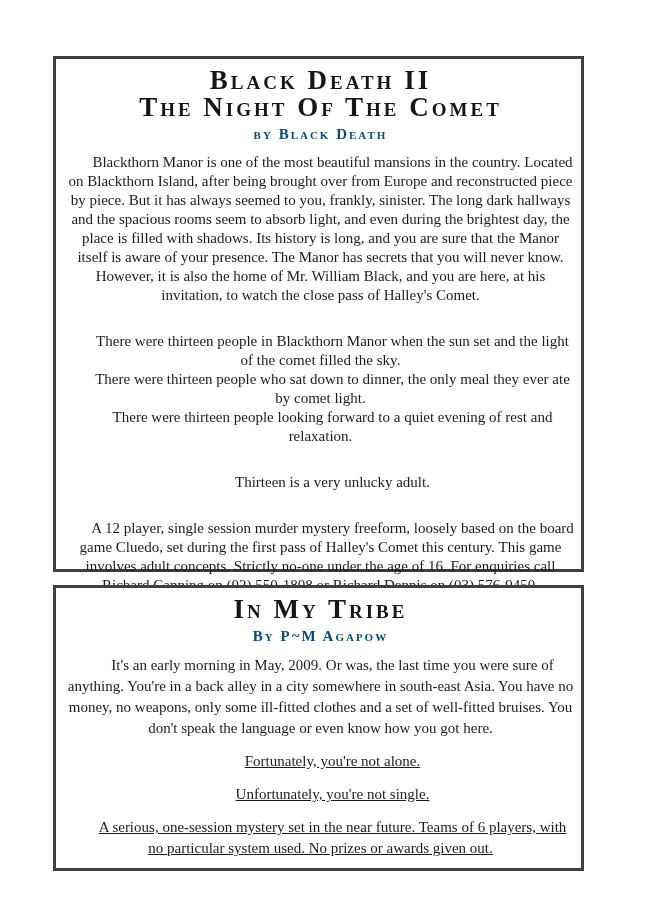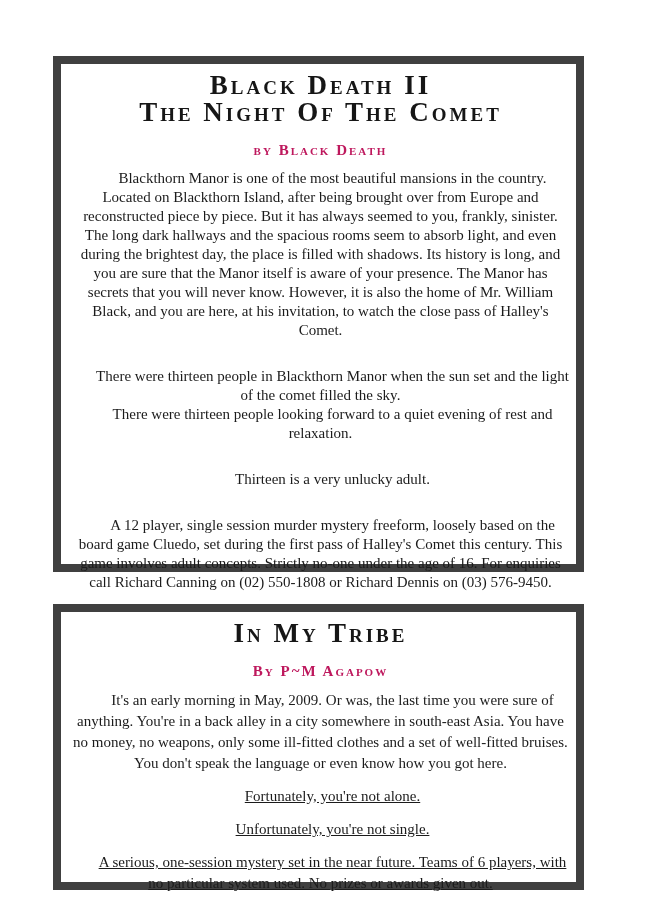--- a/index.html
+++ b/index.html
@@ -14,51 +14,51 @@
     background: #ffffff;
     color: #1b1b1b;
     font-family: "Liberation Serif", "DejaVu Serif", serif;
     overflow: hidden;
   }
   .listing-box {
     position: absolute;
     left: 53px;
     width: 531px;
     box-sizing: border-box;
-    border: 8px solid #404040;
+    border: 3px solid #404040;
     background: #ffffff;
     padding: 8px 7px 0 11px;
   }
   .box-1 {
     top: 56px;
     height: 516px;
   }
   .box-2 {
-    top: 604px;
+    top: 585px;
     height: 286px;
   }
   .title-line {
     display: block;
     text-align: center;
     font-variant: small-caps;
     font-weight: 700;
     font-size: 27px;
     line-height: 27px;
     letter-spacing: 3px;
     color: #161616;
   }
   .byline {
     text-align: center;
     font-variant: small-caps;
     font-weight: 700;
     font-size: 15px;
     line-height: 18px;
-    margin-top: 15px;
+    margin-top: 4px;
     letter-spacing: 2px;
-    color: #be185d;
+    color: #0c4a6e;
   }
   .listing-body {
     margin-top: 10px;
     font-size: 15px;
     text-align: center;
   }
   .box-1 .listing-body p {
     line-height: 19px;
   }
   .box-2 .listing-body {
@@ -82,20 +82,21 @@
     <header>
       <h1 style="margin:0; font-size:inherit; font-weight:inherit;">
         <span class="title-line">Black Death II</span>
         <span class="title-line">The Night Of The Comet</span>
       </h1>
       <div class="byline">by Black Death</div>
     </header>
     <div class="listing-body">
       <p class="para">Blackthorn Manor is one of the most beautiful mansions in the country. Located on Blackthorn Island, after being brought over from Europe and reconstructed piece by piece. But it has always seemed to you, frankly, sinister. The long dark hallways and the spacious rooms seem to absorb light, and even during the brightest day, the place is filled with shadows. Its history is long, and you are sure that the Manor itself is aware of your presence. The Manor has secrets that you will never know. However, it is also the home of Mr. William Black, and you are here, at his invitation, to watch the close pass of Halley's Comet.</p>
       <p class="para spaced">There were thirteen people in Blackthorn Manor when the sun set and the light of the comet filled the sky.</p>
+      <p class="para">There were thirteen people who sat down to dinner, the only meal they ever ate by comet light.</p>
       <p class="para">There were thirteen people looking forward to a quiet evening of rest and relaxation.</p>
       <p class="para spaced">Thirteen is a very unlucky adult.</p>
       <p class="para spaced">A 12 player, single session murder mystery freeform, loosely based on the board game Cluedo, set during the first pass of Halley's Comet this century. This game involves adult concepts. Strictly no-one under the age of 16. For enquiries call Richard Canning on (02) 550-1808 or Richard Dennis on (03) 576-9450.</p>
     </div>
   </section>
 
   <section class="listing-box box-2">
     <header>
       <h1 style="margin:0; font-size:inherit; font-weight:inherit;">
         <span class="title-line">In My Tribe</span>

